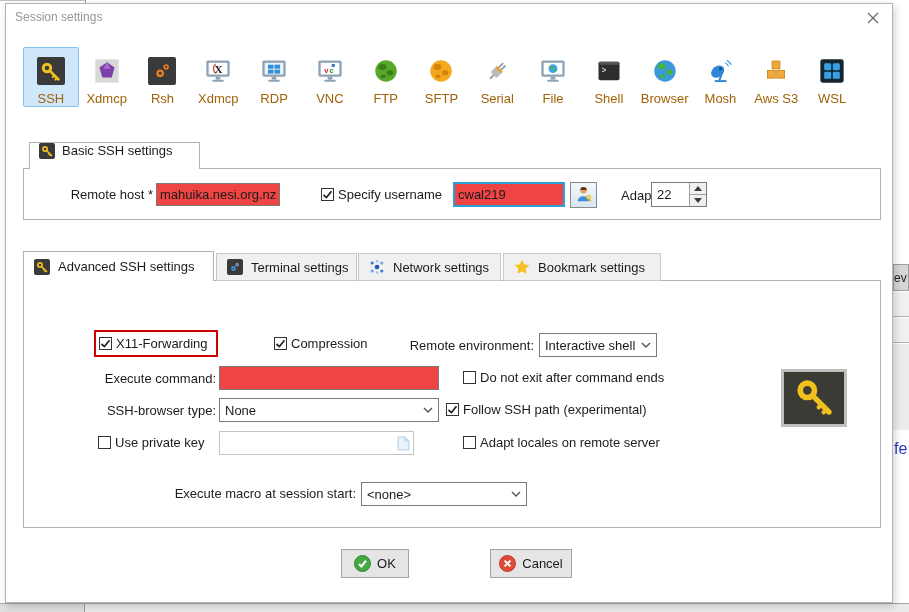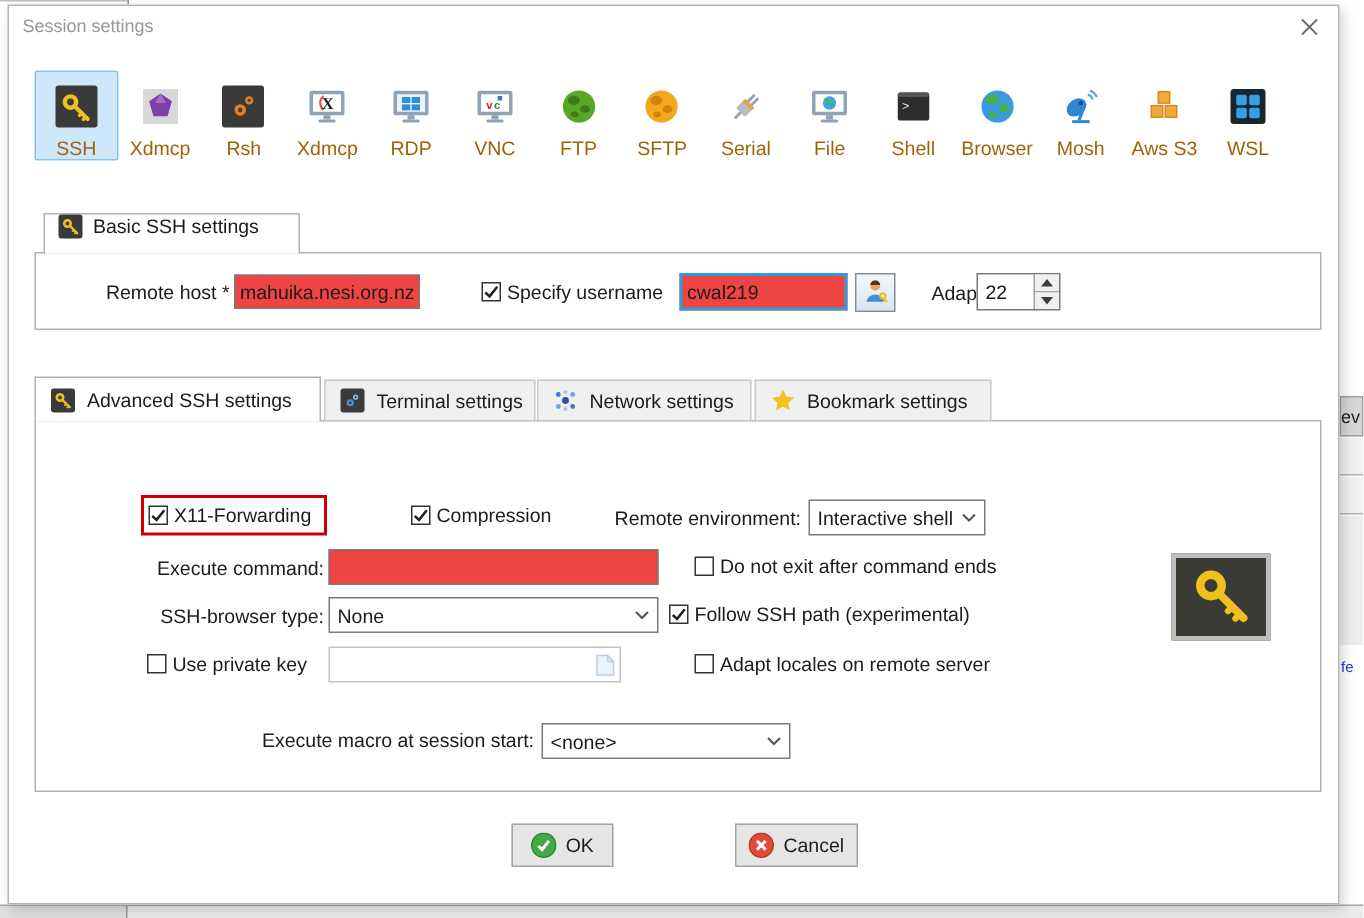--- a/index.html
+++ b/index.html
@@ -10,21 +10,21 @@
   }
 
   
   .bg-vline { position:absolute; left:85px; top:0; width:1px; height:4px; background:#9a9a9a; }
   .bg-hline { position:absolute; left:0; top:0; width:86px; height:1px; background:#c0c0c0; }
   .bg-btn { position:absolute; left:893px; top:264px; width:16px; height:27px; background:#d6d6d6;
             border:1px solid #9f9f9f; font-size:12px; color:#222; overflow:hidden; padding-top:6px; }
   .bg-row1 { position:absolute; left:893px; top:292px; width:16px; height:25px; background:#f1f1f1; border-bottom:1px solid #b2b2b2; }
   .bg-row2 { position:absolute; left:893px; top:318px; width:16px; height:25px; background:#f1f1f1; border-bottom:1px solid #b2b2b2; }
   .bg-panel { position:absolute; left:893px; top:344px; width:16px; height:86px; background:#ededed; }
-  .bg-link { position:absolute; left:894px; top:440px; font-size:10px; color:#2b35c8; }
+  .bg-link { position:absolute; left:894px; top:440px; font-size:16px; color:#2b35c8; }
   .bg-bottombar { position:absolute; left:0; top:603px; width:909px; height:9px; background:#eaeaea; border-top:1px solid #a8a8a8; }
   .bg-bottomseg { position:absolute; left:0; top:604px; width:85px; height:8px; background:#dedede; border-right:1px solid #9a9a9a; }
 
   
   .dialog { position:absolute; left:5px; top:3px; width:888px; height:600px; background:#fff;
             border:1px solid #b4b4b4; box-shadow:2px 3px 8px rgba(0,0,0,.18); }
   .dlg-title { position:absolute; left:9px; top:6px; font-size:12px; color:#979797; }
   .dlg-close { position:absolute; right:8px; top:5px; width:22px; height:20px;
                display:flex; align-items:center; justify-content:center; }
 

